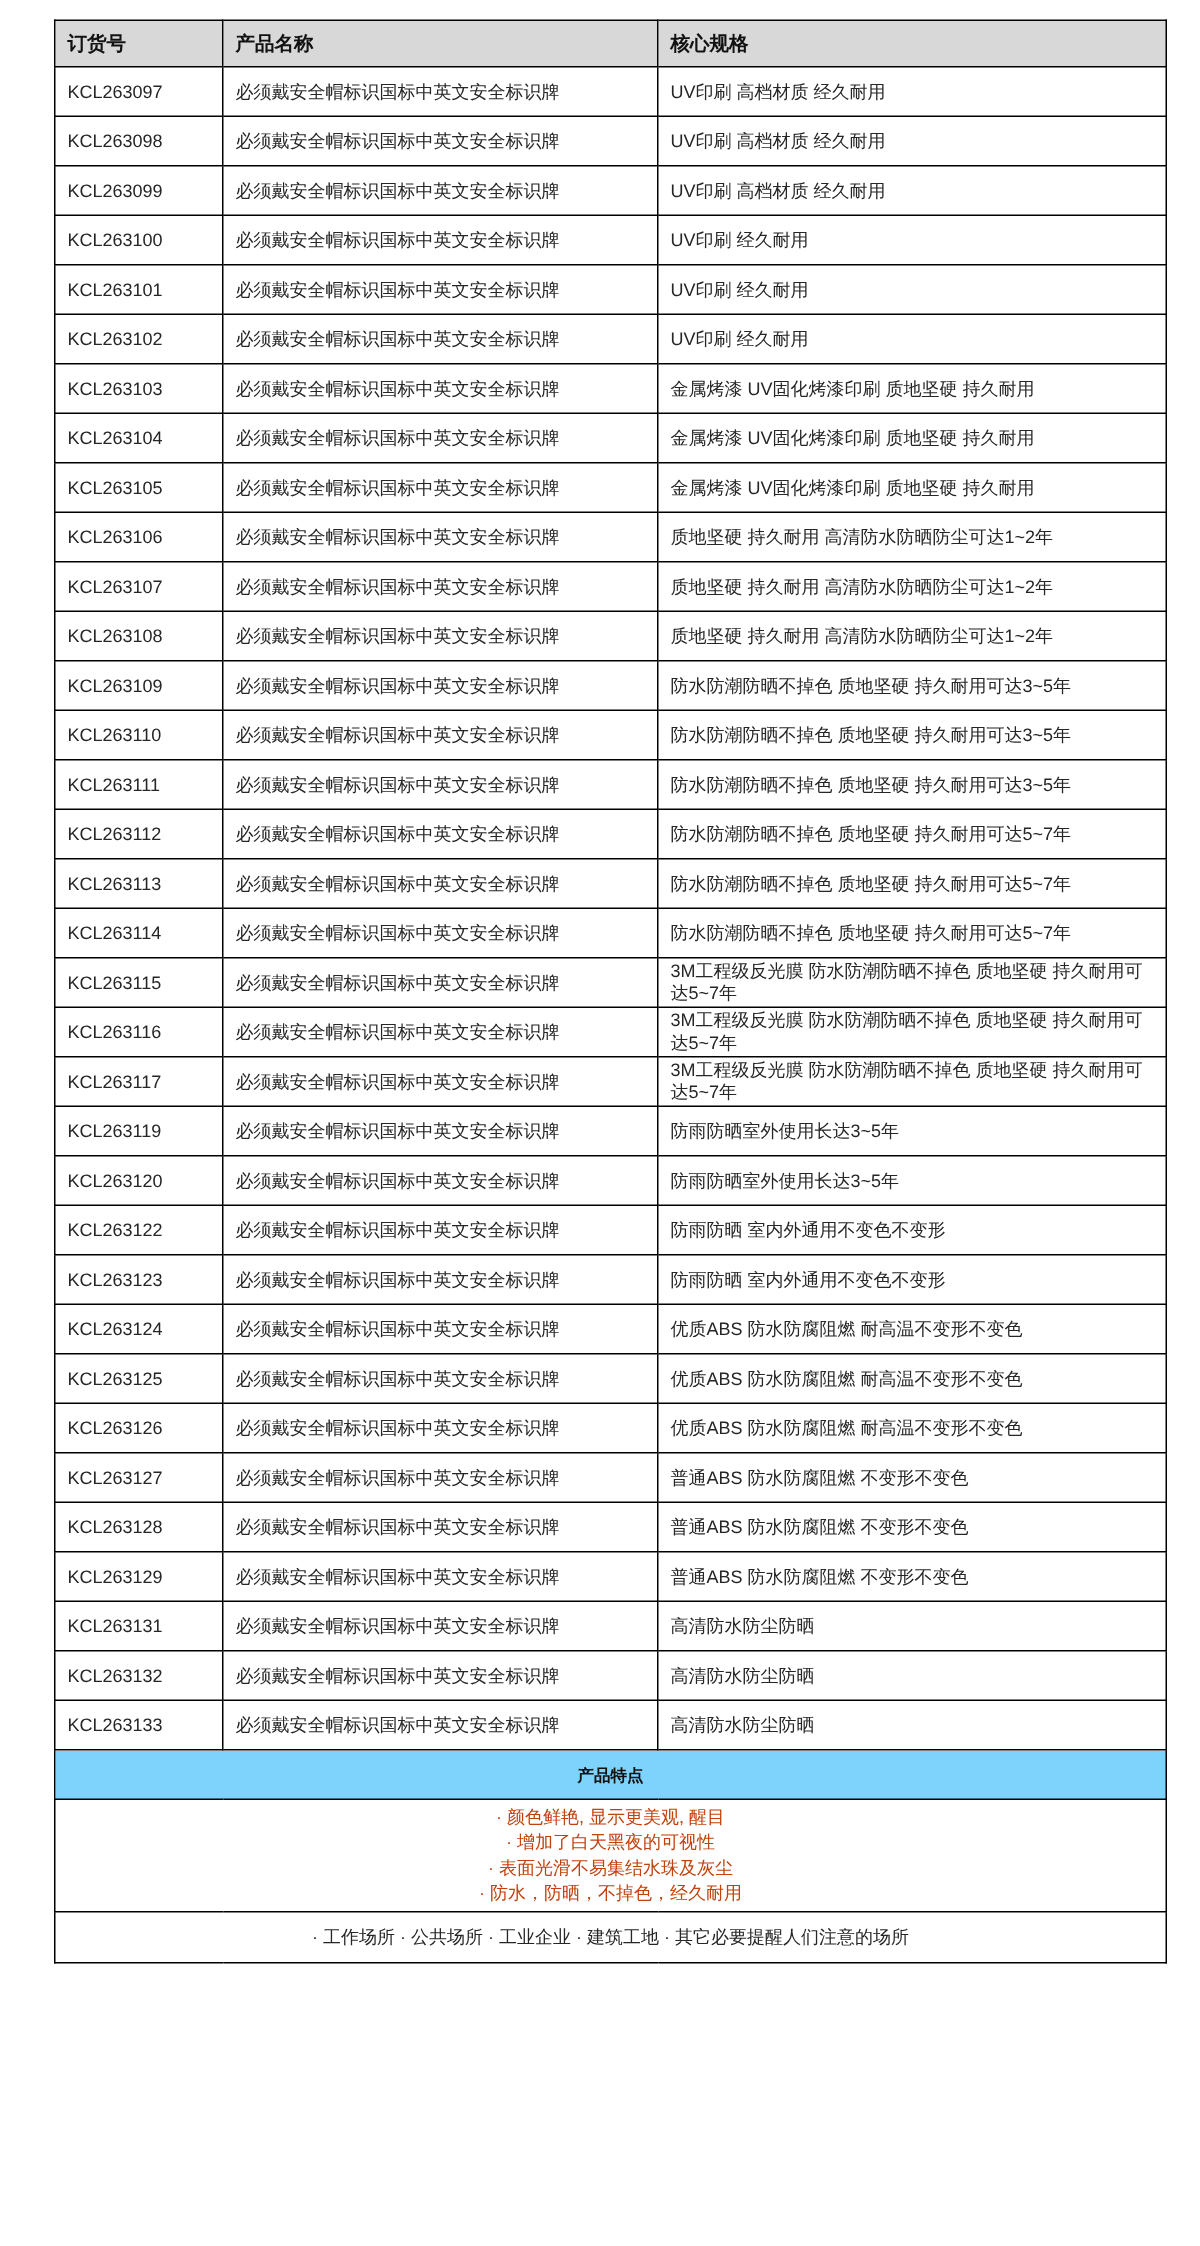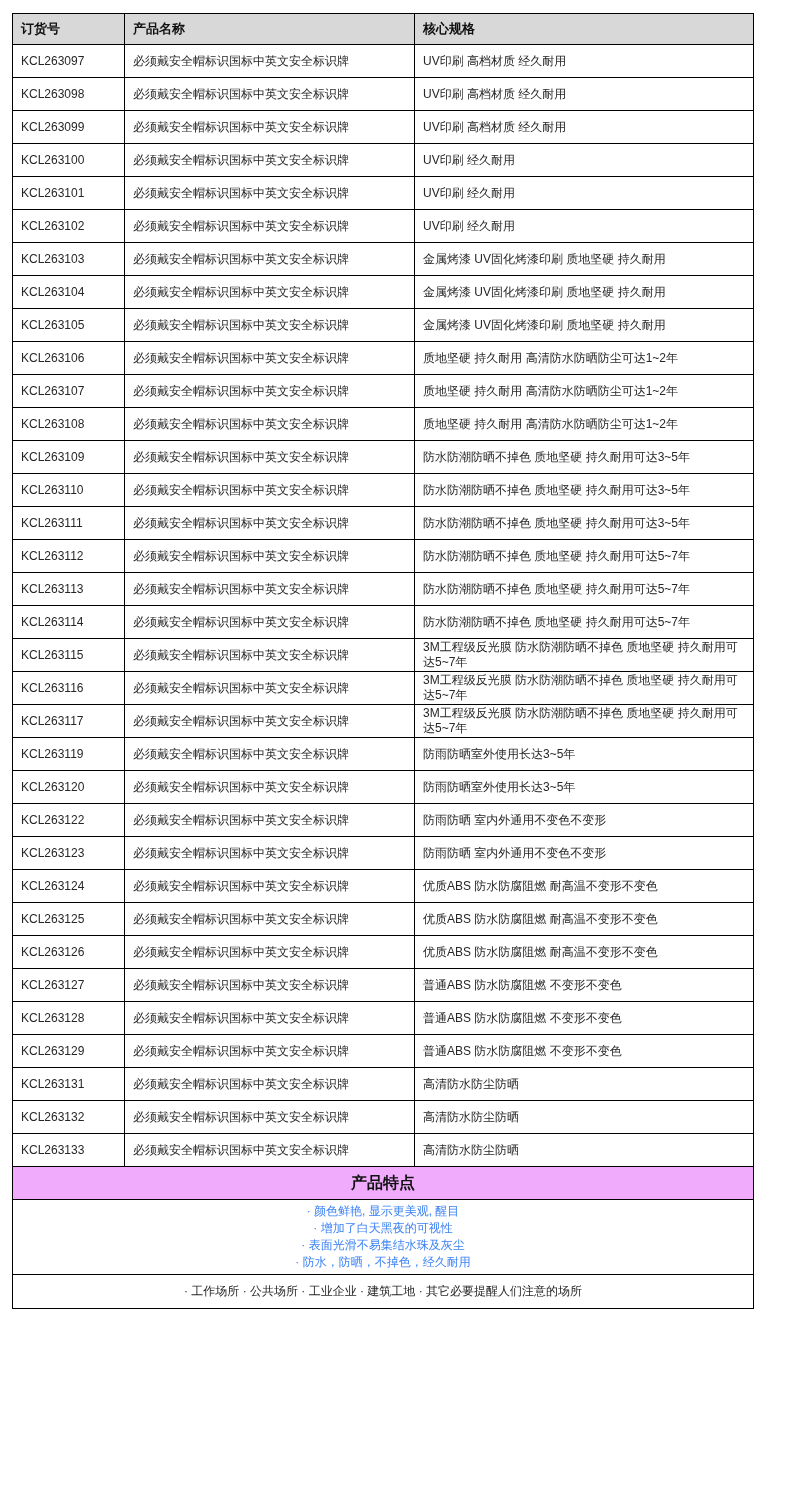--- a/index.html
+++ b/index.html
@@ -9,21 +9,21 @@
     background: #ffffff;
     font-family: "Liberation Sans", "DejaVu Sans", sans-serif;
   }
   body {
     width: 800px;
     height: 1497px;
     position: relative;
   }
   .sheet {
     position: absolute;
-    left: 12px;
+    left: 36px;
     top: 13px;
     width: 741px;
   }
   table.spec-table {
     border-collapse: collapse;
     table-layout: fixed;
     width: 741px;
     color: #222222;
   }
   .spec-table th,
@@ -43,35 +43,35 @@
   .spec-table td.data {
     font-size: 12px;
     line-height: 15px;
     padding: 1px 8px;
     height: 33px;
     vertical-align: middle;
     text-align: left;
     color: #262626;
   }
   .spec-table td.section-th {
-    background: #f0abfc;
+    background: #7dd3fc;
     font-weight: 700;
-    font-size: 16px;
+    font-size: 11px;
     text-align: center;
     height: 33px;
     vertical-align: middle;
     color: #111111;
   }
   .spec-table td.features-cell {
     text-align: center;
     font-size: 12px;
     line-height: 17px;
     padding: 3px 8px;
     vertical-align: middle;
-    color: #3b82f6;
+    color: #c2410c;
   }
   .spec-table td.applications-cell {
     text-align: center;
     font-size: 12px;
     height: 34px;
     vertical-align: middle;
     color: #262626;
   }
   col.c1 { width: 112px; }
   col.c2 { width: 290px; }

